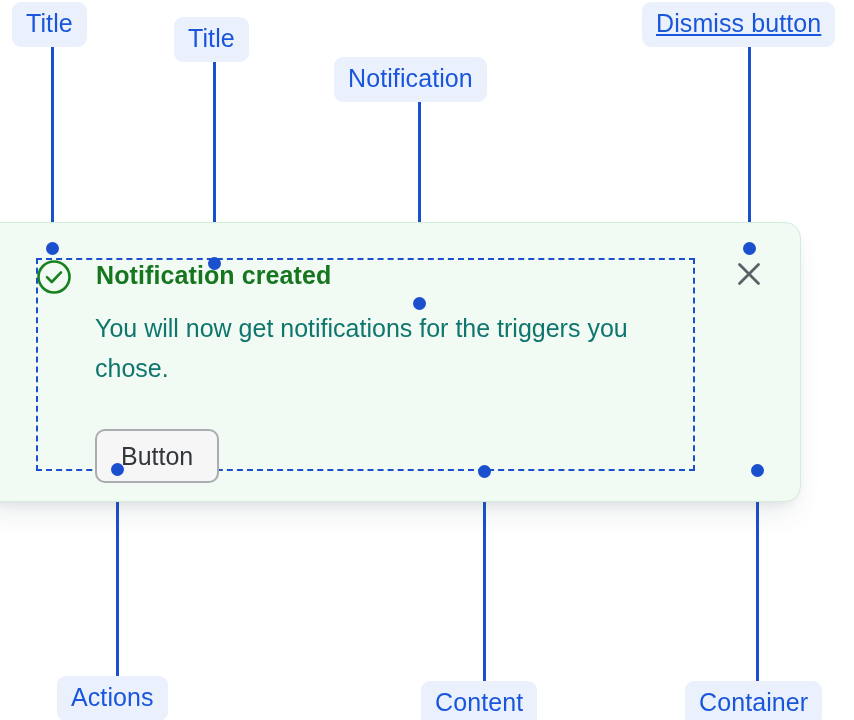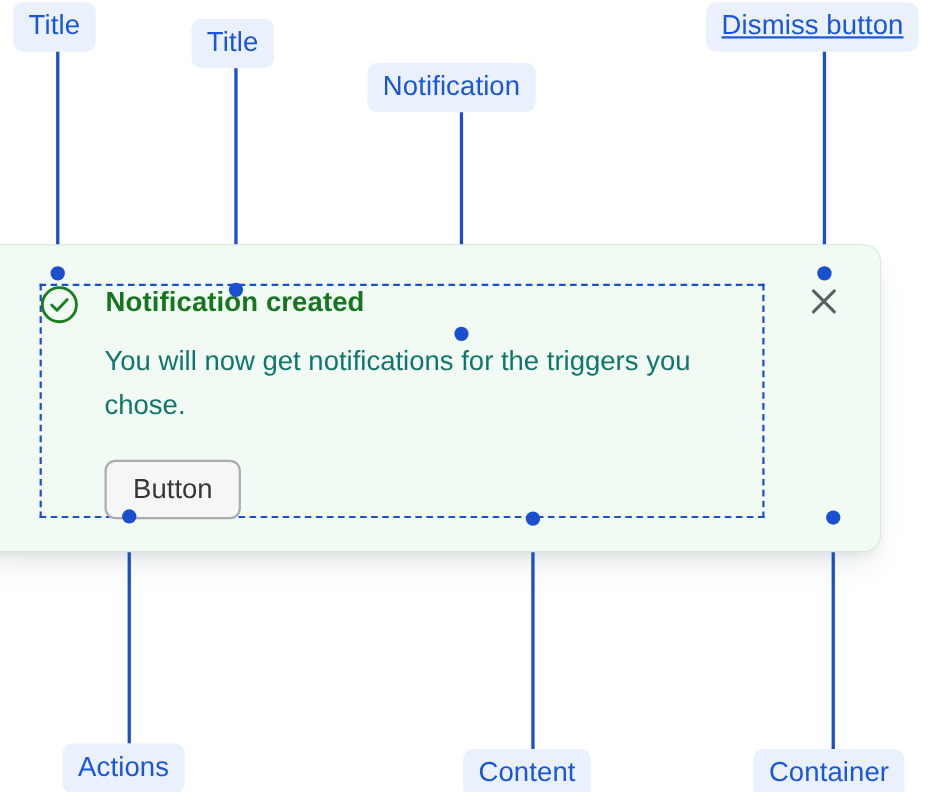--- a/index.html
+++ b/index.html
@@ -125,20 +125,21 @@
     padding: 0 24px;
     background: #f6f6f6;
     border: 2px solid #a9acb0;
     border-radius: 10px;
     color: #33373c;
     font-family: "Liberation Sans", sans-serif;
     font-size: 25px;
     font-weight: 400;
     box-sizing: border-box;
     cursor: pointer;
+    margin-top: 11px;
   }
   .action-link {
     display: inline-flex;
     align-items: center;
     gap: 14px;
     margin-left: 28px;
     color: #22262c;
     font-size: 25px;
     cursor: pointer;
   }

